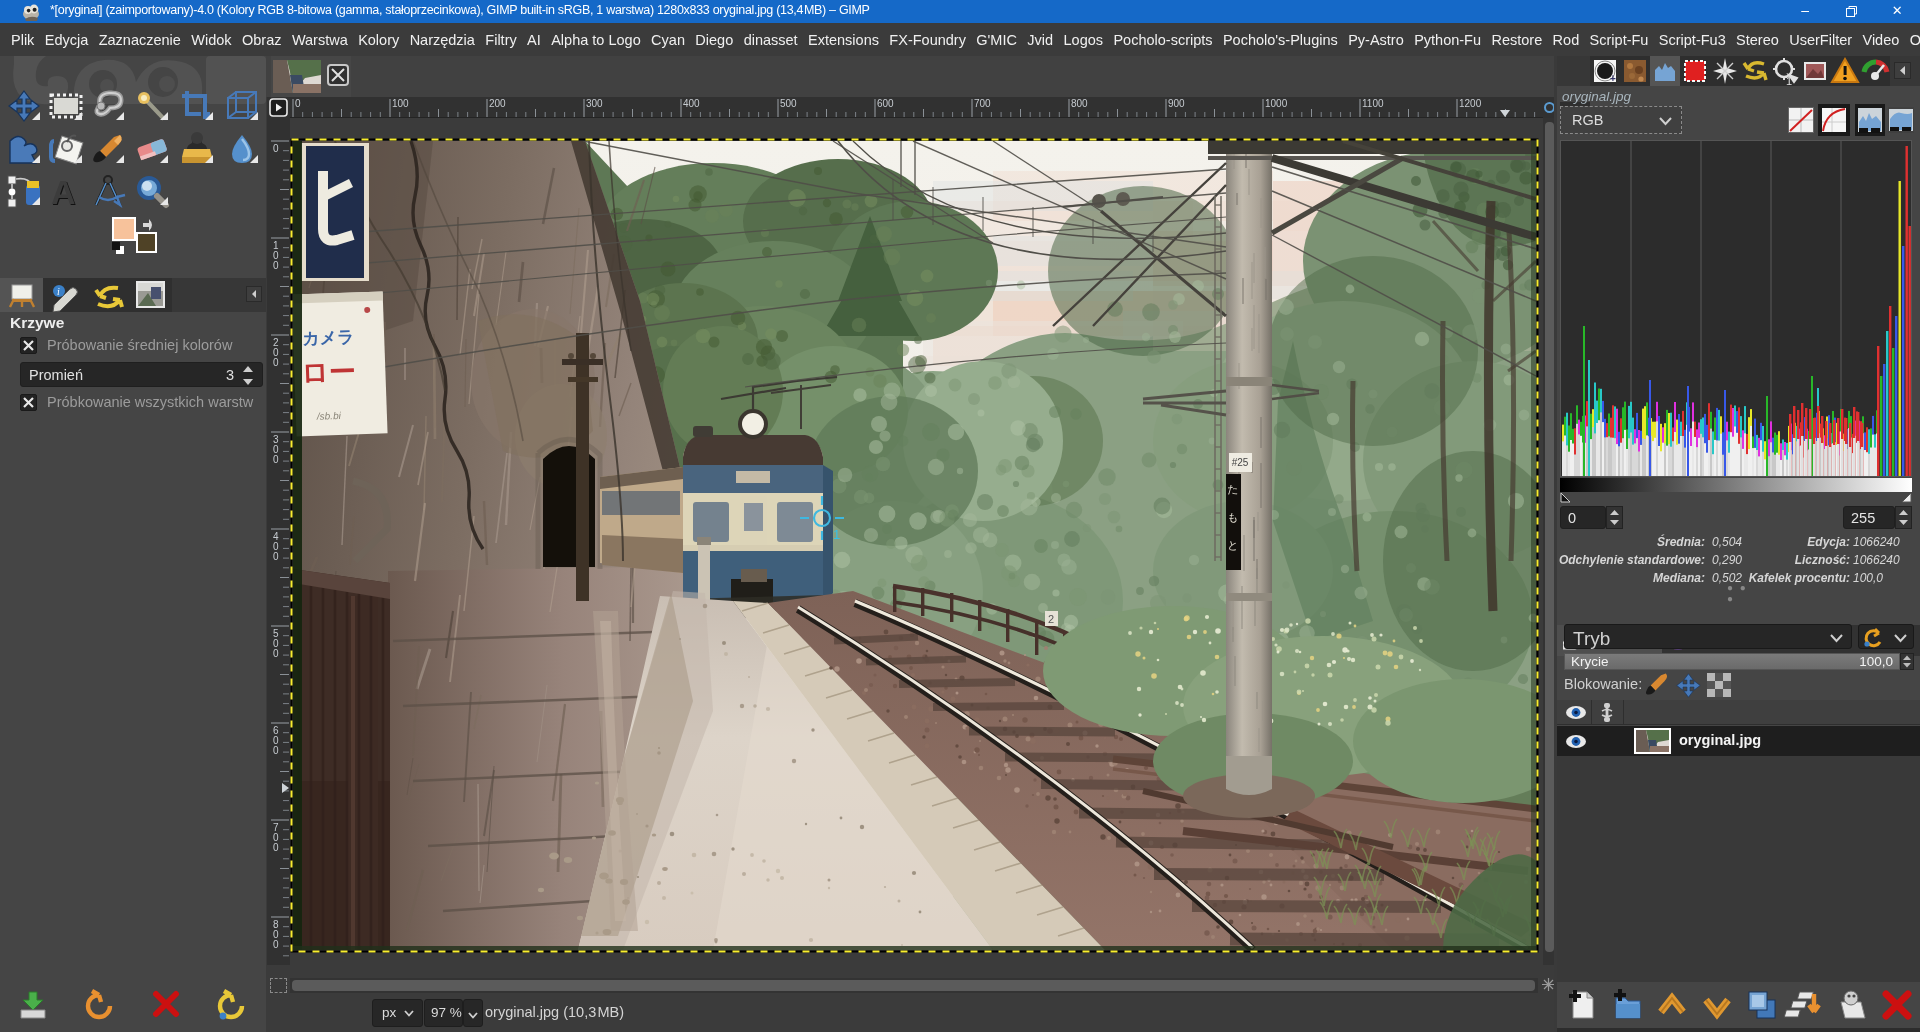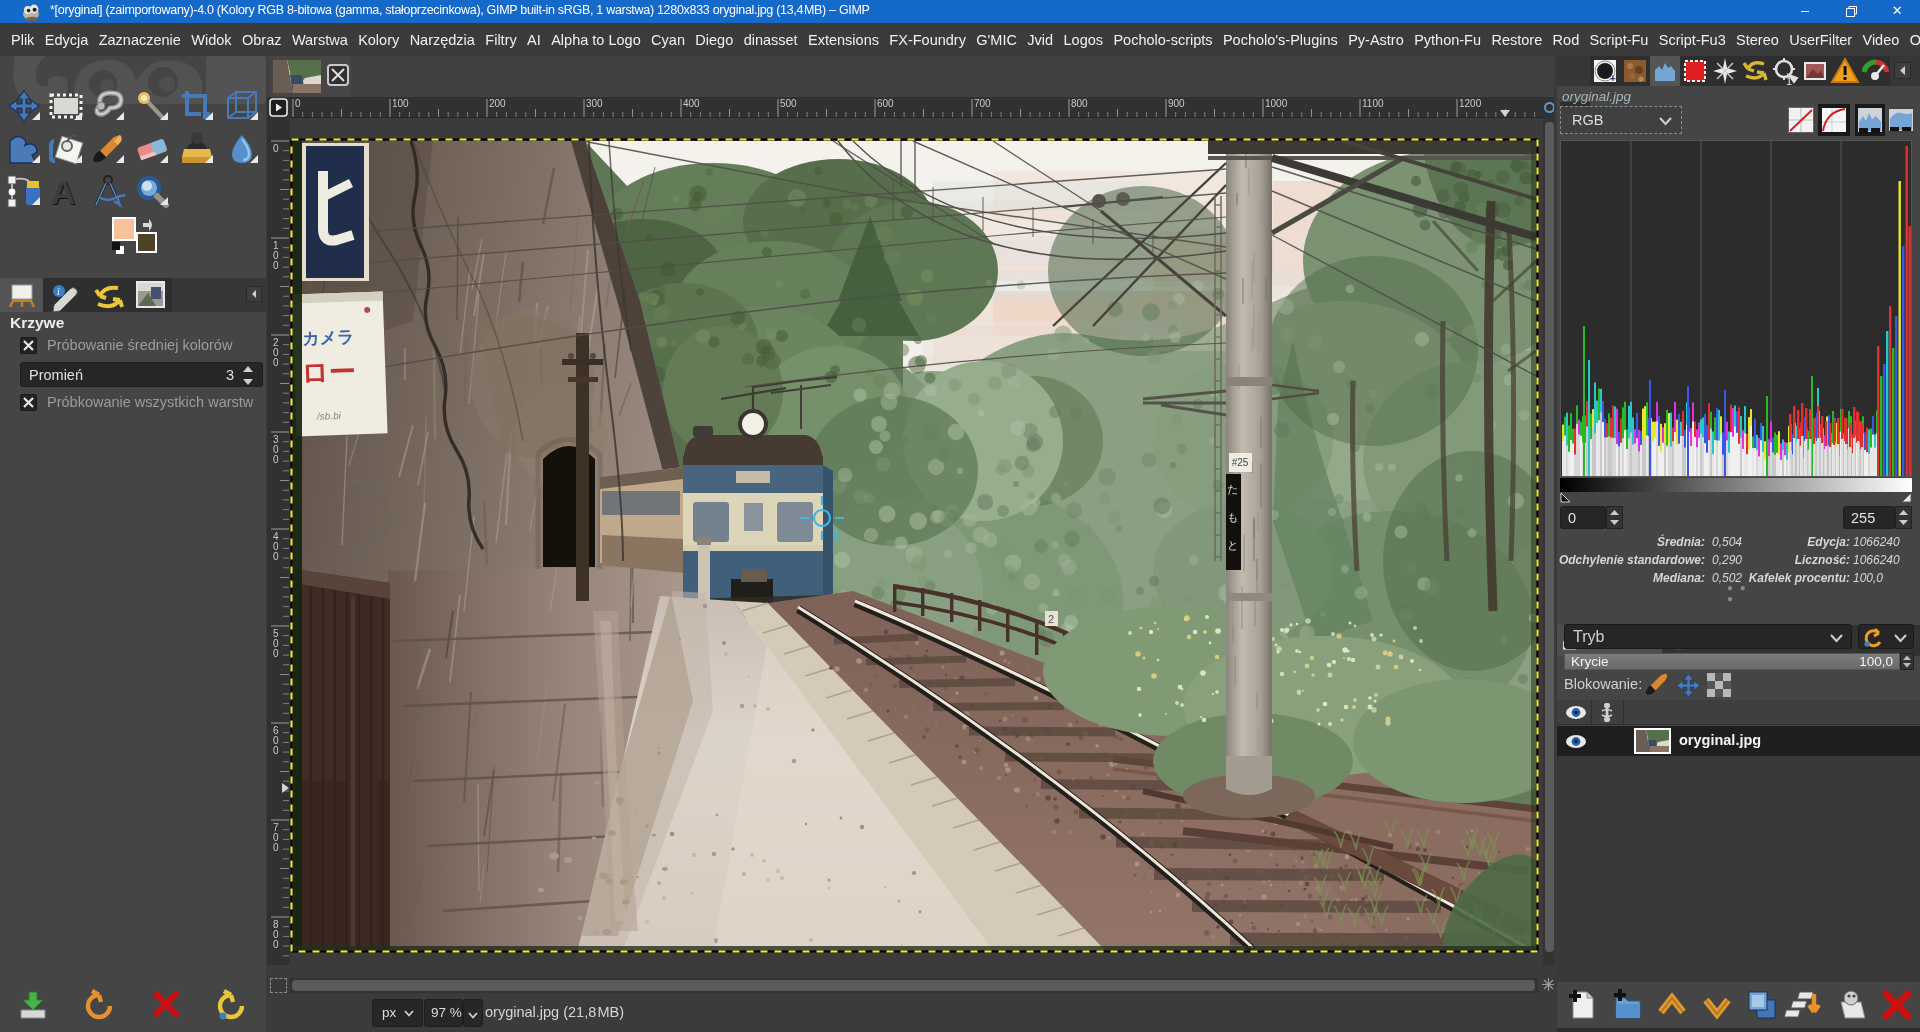--- a/index.html
+++ b/index.html
@@ -607,21 +607,21 @@
       </div>
     <div id="qmask"></div>
     <div id="statusbar">
       <div class="sbtn" style="left:106px;top:5px;width:51px;height:28px;padding:5px 0 0 9px;">px <svg width="10" height="7" viewBox="0 0 10 7" style="margin-left:4px">
             <path d="M1 1 L5 5.5 L9 1" stroke="#cfcfcf" stroke-width="1.8" fill="none"></path>
           </svg></div>
       <div class="sbtn" style="left:158px;top:5px;width:39px;height:28px;padding:5px 0 0 6px;">97 %</div>
       <div class="sbtn" style="left:197px;top:5px;width:20px;height:28px;padding:7px 0 0 4px;"><svg width="10" height="7" viewBox="0 0 10 7">
             <path d="M1 1 L5 5.5 L9 1" stroke="#cfcfcf" stroke-width="1.8" fill="none"></path>
           </svg></div>
-      <div style="position:absolute;left:219px;top:10px;">oryginal.jpg (21,8 MB)</div>
+      <div style="position:absolute;left:219px;top:10px;">oryginal.jpg (10,3 MB)</div>
     </div>
     <svg id="photo" style="position:absolute;left:27px;top:85px" width="1243" height="809" viewBox="0 0 1243 809">
 <defs>
 <linearGradient id="sky" x1="0" y1="0" x2="0" y2="1">
  <stop offset="0" stop-color="#f4f2ec"></stop>
             <stop offset="1" stop-color="#eee8e2"></stop>
 </linearGradient>
 <linearGradient id="cliff" x1="0" y1="0" x2="1" y2="0.3">
  <stop offset="0" stop-color="#5d5047"></stop>
             <stop offset="0.5" stop-color="#7c6d62"></stop>
@@ -2575,21 +2575,21 @@
             <circle cx="14" cy="8" r="2.6" fill="#fff"></circle>
           </svg>
     <div style="position:absolute;left:34px;top:6px;font-size:14.5px;color:#c8c8c8;">Ścieżki</div>
   </div>
   <div style="position:absolute;left:338px;top:7px;width:17px;height:17px;background:#3e3e3e;border:1px solid #2a2a2a;"><svg width="15" height="15">
             <path d="M10 3 L5 7.5 L10 12 Z" fill="#cfcfcf"></path>
           </svg></div>
 </div>
 
 <div style="position:absolute;left:7px;top:568px;width:288px;height:25px;background:#262626;border:1px solid #191919;border-radius:3px;">
-  <div style="position:absolute;left:8px;top:3px;font-size:16px;color:#d0d0d0;">Tryb</div>
+  <div style="position:absolute;left:8px;top:3px;font-size:19px;color:#d0d0d0;">Tryb</div>
   <div style="position:absolute;right:30px;top:3px;font-size:14.5px;color:#d0d0d0;margin-top:24px;">Zwykłe</div>
   <svg width="13" height="9" viewBox="0 0 13 9" style="position:absolute;right:8px;top:9px;">
           <path d="M1 1 L6.5 7 L12 1" stroke="#cfcfcf" stroke-width="2" fill="none"></path>
         </svg>
 </div>
 <div style="position:absolute;left:301px;top:568px;width:56px;height:25px;background:#262626;border:1px solid #191919;border-radius:3px;">
   <svg width="22" height="21" viewBox="0 0 22 21" style="position:absolute;left:4px;top:2px;">
           <path d="M17 15 A7.5 7.5 0 1 1 16 6 M16 6 L12 2 M16 6 L11 9" fill="none" stroke="#e8a020" stroke-width="3"></path>
           <circle cx="4" cy="17" r="2.6" fill="#3a80c8"></circle>
         </svg>

